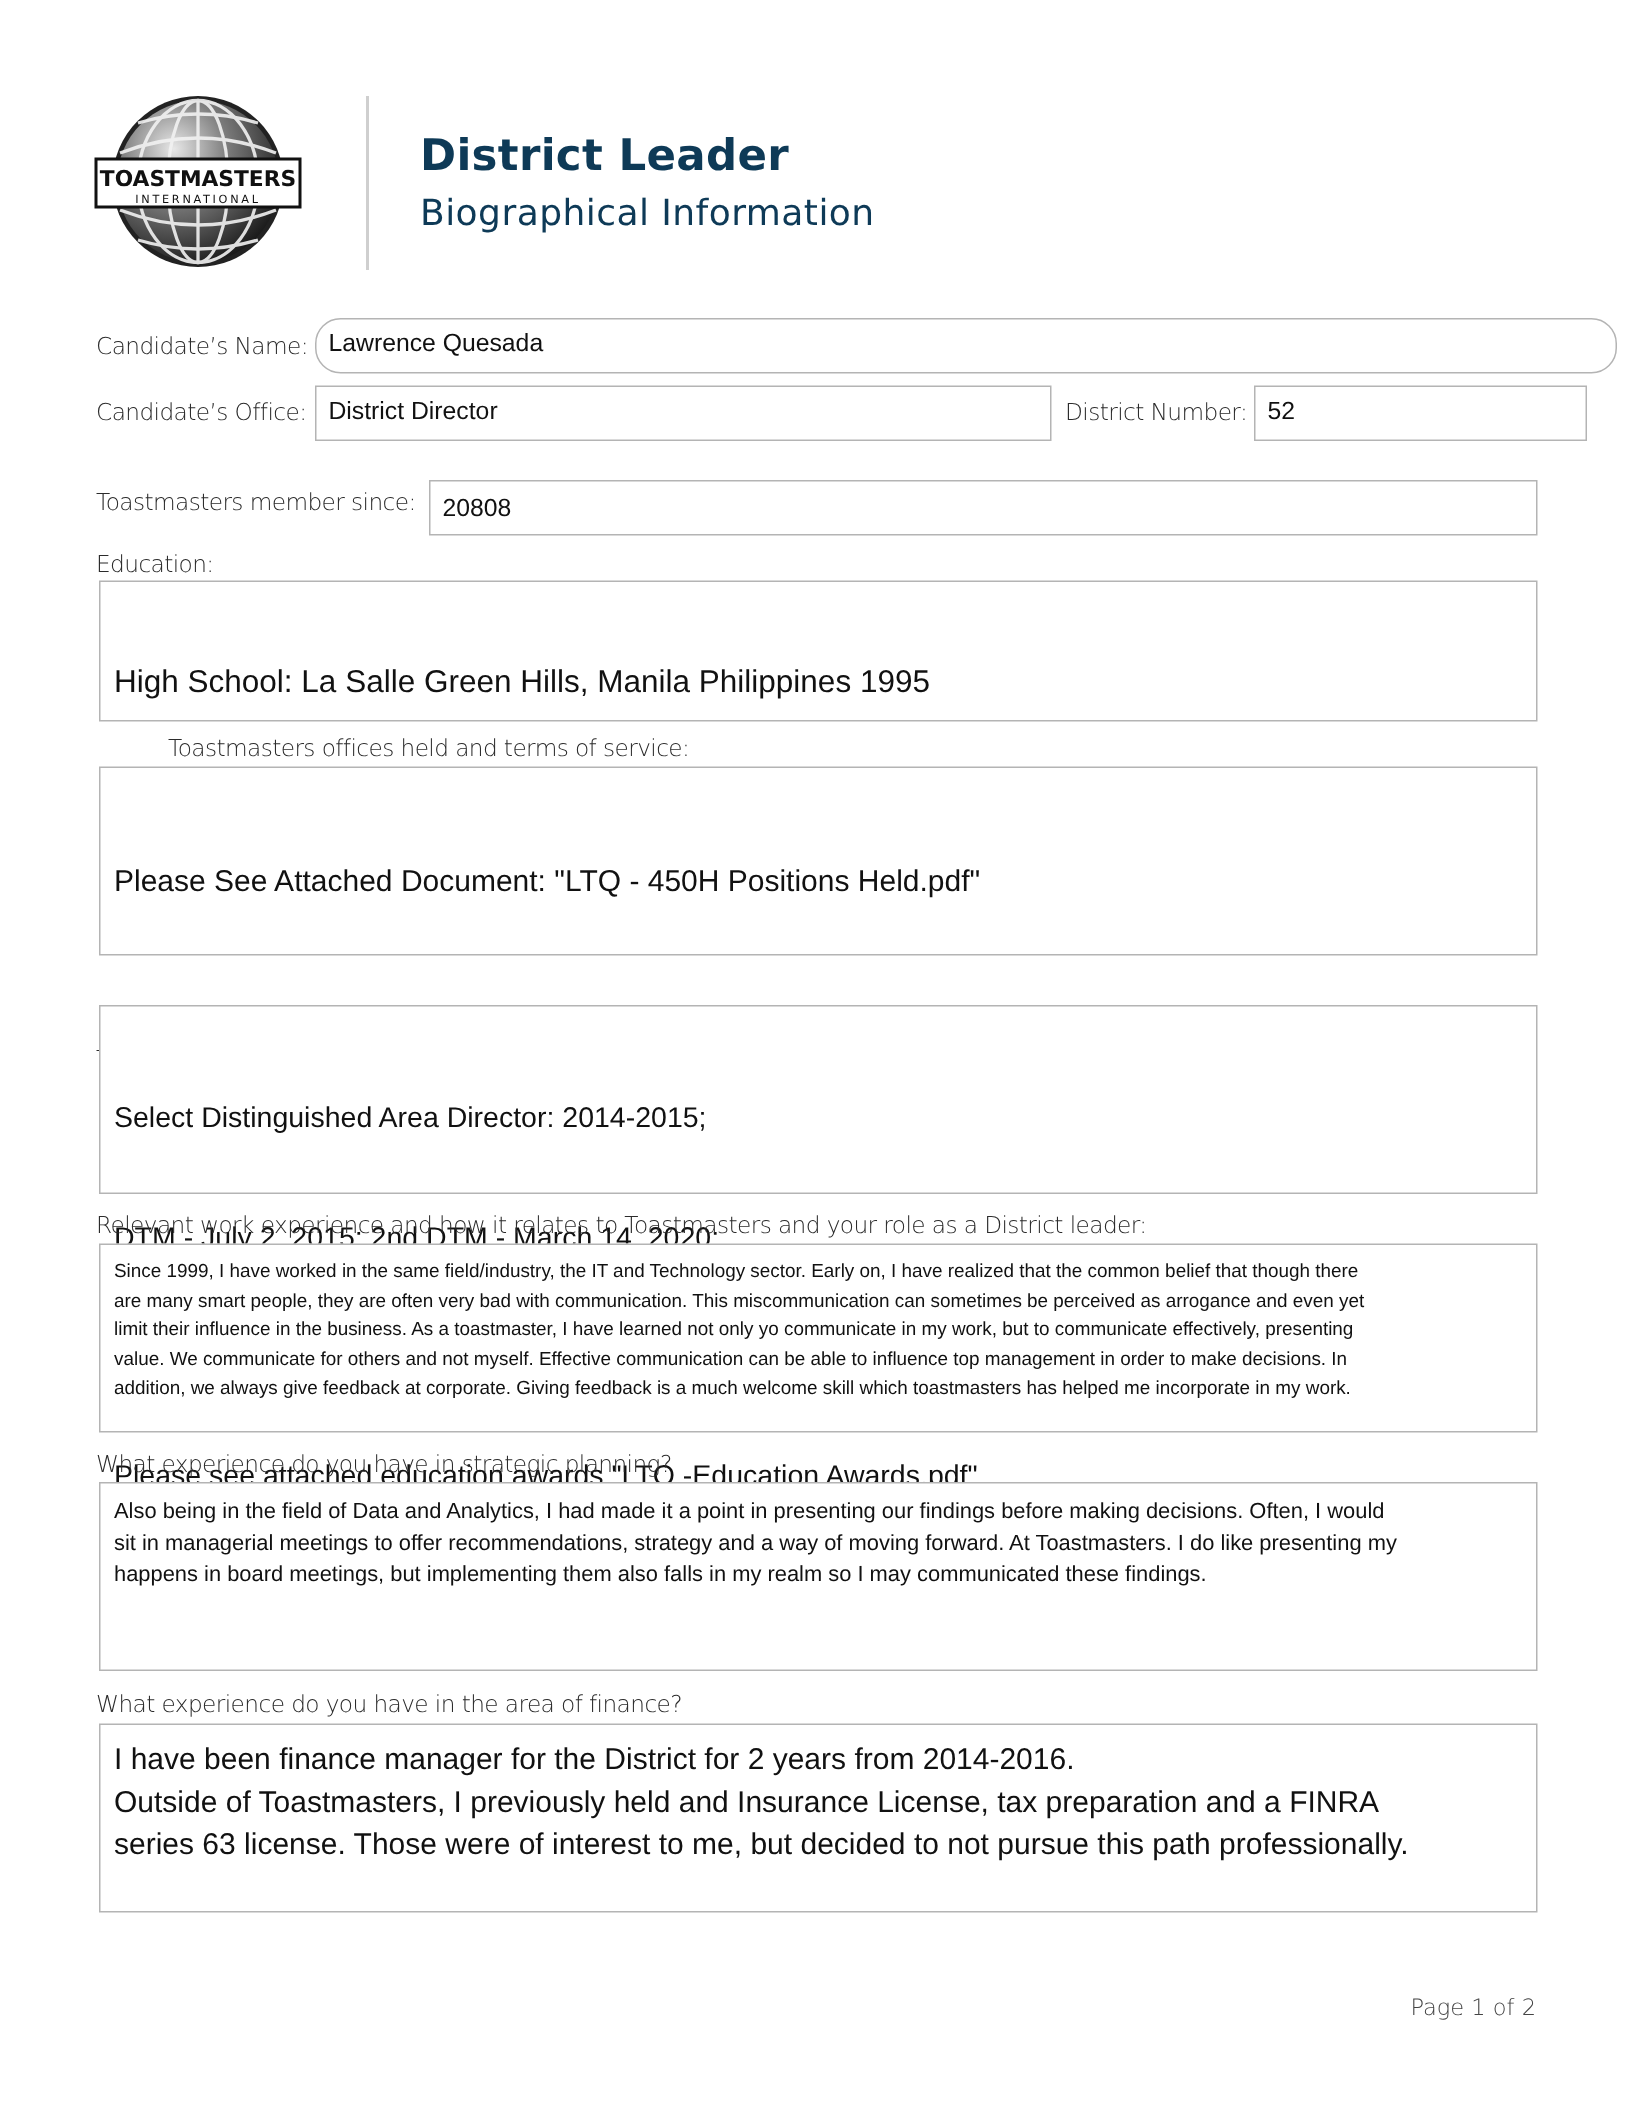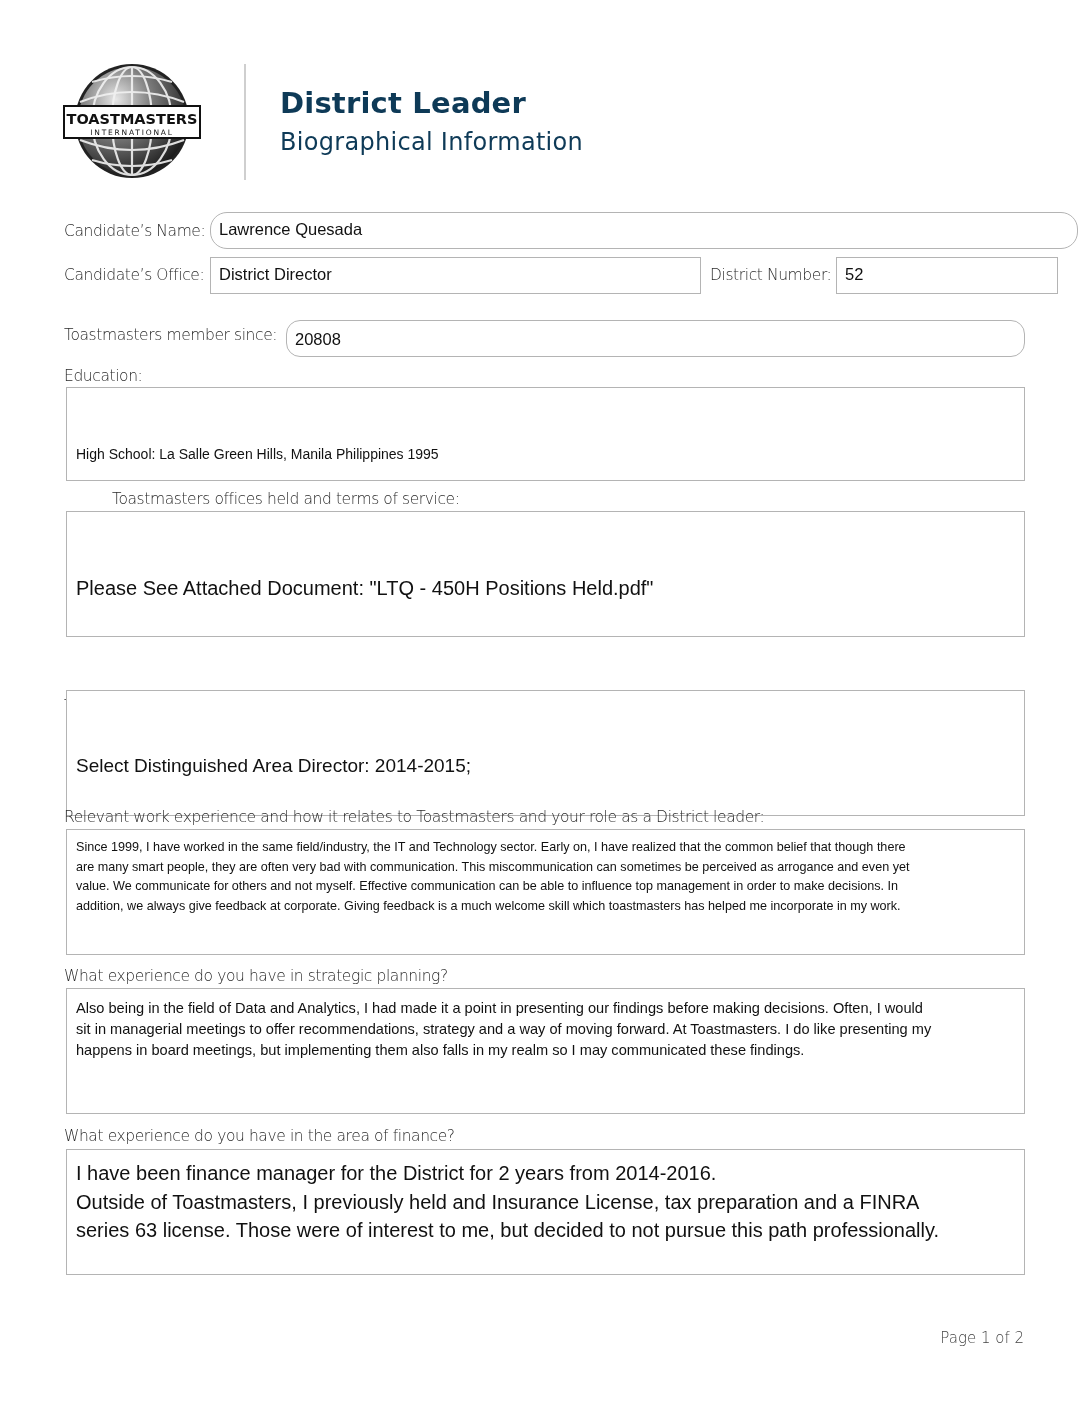--- a/index.html
+++ b/index.html
@@ -51,46 +51,47 @@
 <div class="abs lbl" style="left:64px; top:222px;">Candidate’s Name:</div>
 <div class="abs field field-single" style="left:210px; top:212px; width:868px; height:37px;border-radius:17px;">Lawrence Quesada</div>
 
 <div class="abs lbl" style="left:64px; top:266px;">Candidate’s Office:</div>
 <div class="abs field field-single" style="left:210px; top:257px; width:491px; height:37px;">District Director</div>
 
 <div class="abs lbl" style="left:710px; top:266px;">District Number:</div>
 <div class="abs field field-single" style="left:836px; top:257px; width:222px; height:37px;">52</div>
 
 <div class="abs lbl" style="left:64px; top:326px;">Toastmasters member since:</div>
-<div class="abs field field-single" style="left:286px; top:320px; width:739px; height:37px; padding-top:9px;border-radius:14px;">20808</div>
+<div class="abs field field-single" style="left:286px; top:320px; width:739px; height:37px; padding-top:9px;">20808</div>
 
 <div class="abs lbl" style="left:64px; top:367px;">Education:</div>
-<div class="abs field multi" style="left:66px; top:387px; width:959px; height:94px; font-size:14px; line-height:23px; padding:9px 9px;">
+<div class="abs field multi" style="left:66px; top:387px; width:959px; height:94px; font-size:21px; line-height:23px; padding:9px 9px;">
   <div>High School: La Salle Green Hills, Manila Philippines 1995</div>
   <div>Bachelors: De La Salle University, Manila Philippines 1999; BS Business Administration major in  Software Development</div>
   <div>Master: Walden University 2012, Minneapolis, MN - MBA - Finance</div>
 </div>
 
 <div class="abs lbl" style="left:64px; top:490px;margin-left:48px;">Toastmasters offices held and terms of service:</div>
 <div class="abs field multi" style="left:66px; top:511px; width:959px; height:126px; font-size:20px; line-height:26px; padding:11px 9px;">
   <div>Please See Attached Document: "LTQ - 450H Positions Held.pdf"</div>
 </div>
 
 <div class="abs lbl" style="left:64px; top:649px;margin-top:48px;">Toastmasters honors and recognition:</div>
-<div class="abs field multi" style="left:66px; top:670px; width:959px; height:126px; font-size:19px; line-height:26.5px; padding:9px 9px;margin-top:20px;">
+<div class="abs field multi" style="left:66px; top:670px; width:959px; height:126px; font-size:19px; line-height:26.5px; padding:9px 9px;">
   <div>Select Distinguished Area Director: 2014-2015;</div>
   <div>DTM - July 2, 2015; 2nd DTM - March 14, 2020;</div>
   <div>2013 Fall Evaluation 1st Place;</div>
   <div>Please see attached education awards "LTQ -Education Awards.pdf"</div>
 </div>
 
 <div class="abs lbl" style="left:64px; top:808px;">Relevant work experience and how it relates to Toastmasters and your role as a District leader:</div>
 <div class="abs field multi" style="left:66px; top:829px; width:959px; height:126px; font-size:12.6px; line-height:19.5px; padding:8px 9px; white-space:nowrap;">
   <div>Since 1999, I have worked in the same field/industry, the IT and Technology sector. Early on, I have realized that the common belief that though there</div>
   <div>are many smart people, they are often very bad with communication. This miscommunication can sometimes be perceived as arrogance and even yet</div>
+  <div>limit their influence in the business. As a toastmaster, I have learned not only yo communicate in my work, but to communicate effectively, presenting</div>
   <div>value. We communicate for others and not myself. Effective communication can be able to influence top management in order to make decisions. In</div>
   <div>addition, we always give feedback at corporate. Giving feedback is a much welcome skill which toastmasters has helped me incorporate in my work.</div>
 </div>
 
 <div class="abs lbl" style="left:64px; top:967px;">What experience do you have in strategic planning?</div>
 <div class="abs field multi" style="left:66px; top:988px; width:959px; height:126px; font-size:14.6px; line-height:21px; padding:9px 9px; white-space:nowrap;">
   <div>Also being in the field of Data and Analytics, I had made it a point in presenting our findings before making decisions. Often, I would</div>
   <div>sit in managerial meetings to offer recommendations, strategy and a way of moving forward. At Toastmasters. I do like presenting my</div>
   <div>happens in board meetings, but implementing them also falls in my realm so I may communicated these findings.</div>
 </div>

